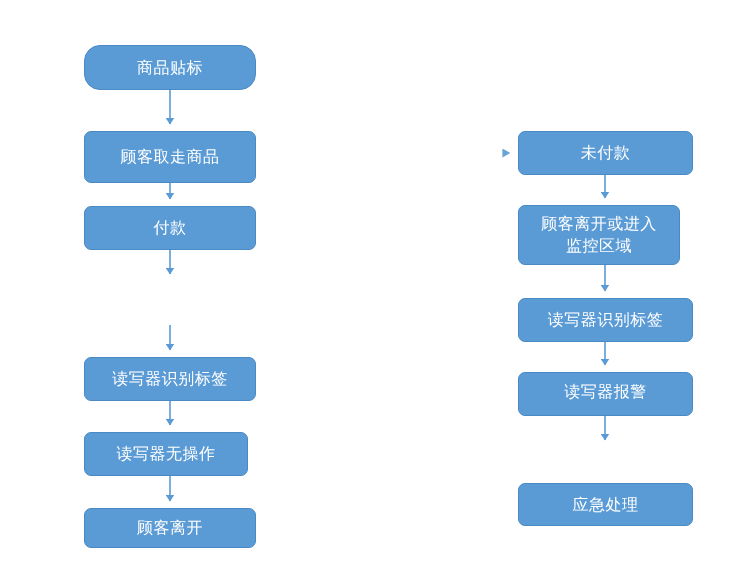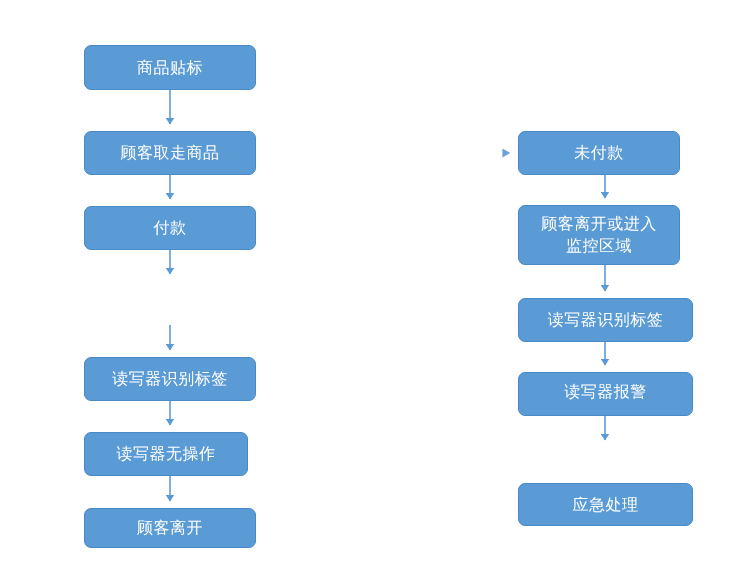--- a/index.html
+++ b/index.html
@@ -98,46 +98,46 @@
       <line x1="605" y1="265" x2="605" y2="291" stroke="#5b9bd5" stroke-width="1.6" marker-end="url(#arrowDown)"></line>
     </g>
     <g>
       <line x1="605" y1="342" x2="605" y2="365" stroke="#5b9bd5" stroke-width="1.6" marker-end="url(#arrowDown)"></line>
     </g>
     <g>
       <line x1="605" y1="416" x2="605" y2="440" stroke="#5b9bd5" stroke-width="1.6" marker-end="url(#arrowDown)"></line>
     </g>
   </svg>
 
-  <div class="node" style="left:84px; top:45px; width:172px; height:45px;">
+  <div class="node" style="left:84px; top:45px; width:172px; height:45px;border-radius:16px;">
     <span class="node-label">商品贴标</span>
   </div>
 
-  <div class="node" style="left:84px; top:131px; width:172px; height:44px;align-items:center;">
+  <div class="node" style="left:84px; top:131px; width:172px; height:52px;align-items:center;">
     <span class="node-label">顾客取走商品</span>
   </div>
 
   <div class="node" style="left:84px; top:206px; width:172px; height:44px;border-radius:7px;">
     <span class="node-label">付款</span>
   </div>
 
 
   <div class="node" style="left:84px; top:357px; width:172px; height:44px;">
     <span class="node-label">读写器识别标签</span>
   </div>
 
   <div class="node" style="left:84px; top:432px; width:164px; height:44px;">
     <span class="node-label">读写器无操作</span>
   </div>
 
   <div class="node" style="left:84px; top:508px; width:172px; height:40px;">
     <span class="node-label">顾客离开</span>
   </div>
 
-  <div class="node" style="left:518px; top:131px; width:162px; height:44px;">
+  <div class="node" style="left:518px; top:131px; width:175px; height:44px;">
     <span class="node-label">未付款</span>
   </div>
 
   <div class="node" style="left:518px; top:205px; width:162px; height:60px;">
     <span class="node-label">顾客离开或进入
 监控区域</span>
   </div>
 
   <div class="node" style="left:518px; top:298px; width:175px; height:44px;">
     <span class="node-label">读写器识别标签</span>

